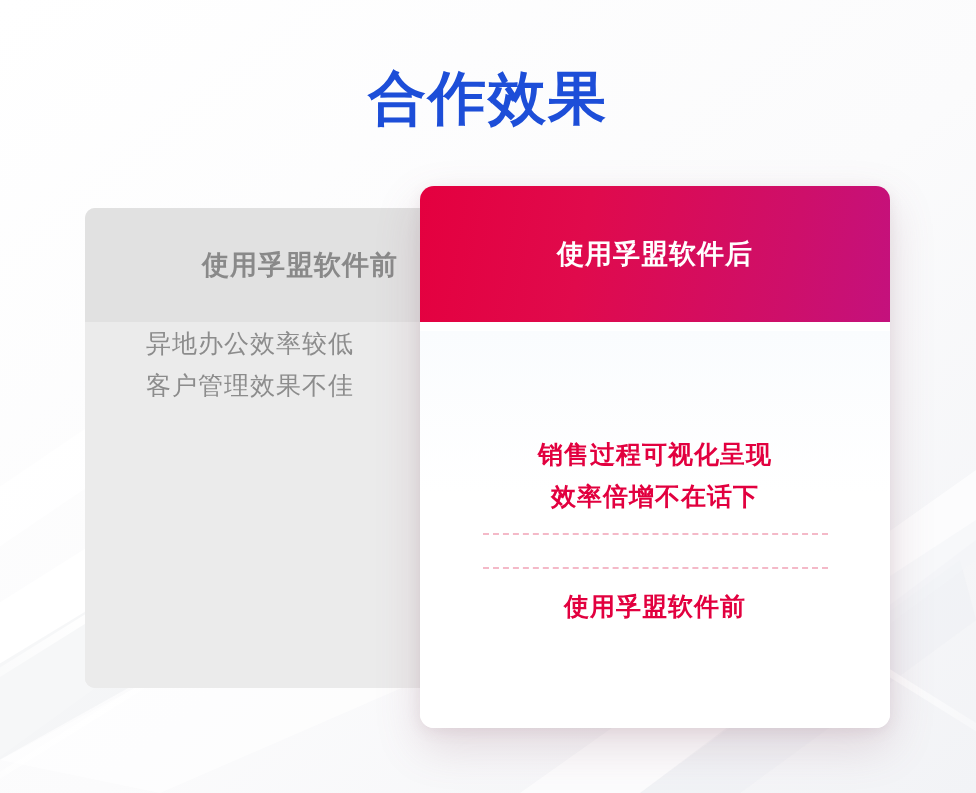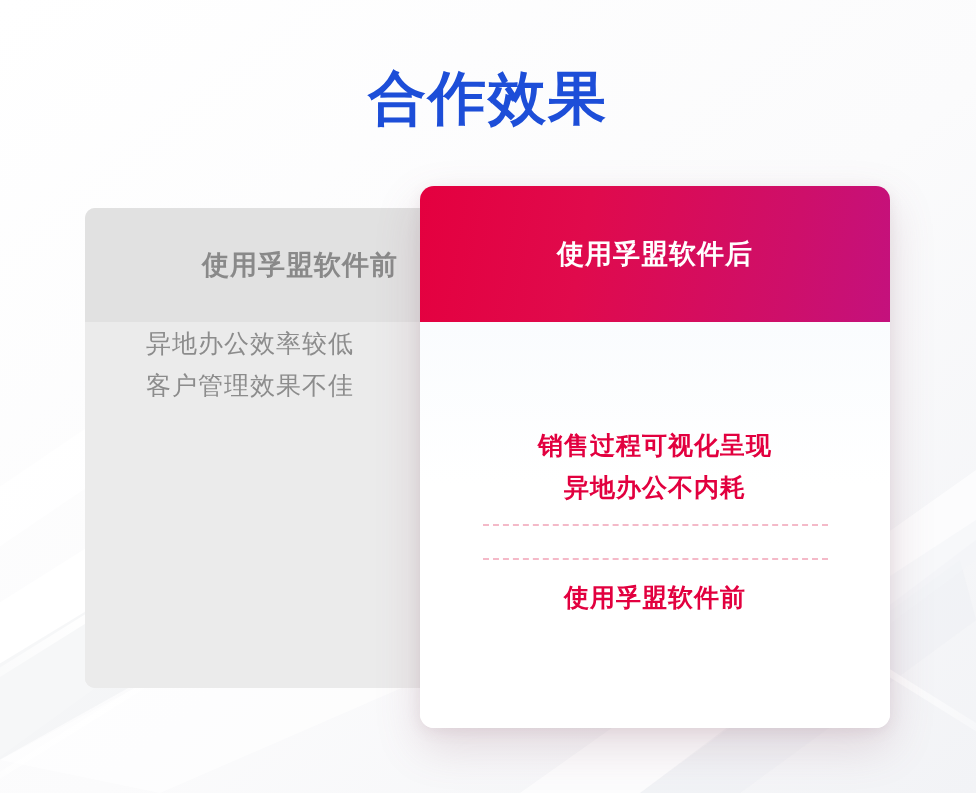--- a/index.html
+++ b/index.html
@@ -115,20 +115,21 @@
     color: #ffffff;
   }
   #card-after-body {
     height: 406px;
     background: linear-gradient(180deg, #fafcfe 0%, #ffffff 40%, #ffffff 100%);
     display: flex;
     flex-direction: column;
     align-items: center;
     justify-content: center;
     padding: 6px 0 14px 0;
+    margin-top: 9px;
   }
 
   .benefit-block {
     text-align: center;
     font-size: 25px;
     line-height: 42px;
     letter-spacing: 1px;
     font-weight: bold;
     color: #e2003f;
     padding: 16px 0;
@@ -191,21 +192,21 @@
   </section>
 
   <section id="card-after">
     <div id="card-after-header">
       <span class="hdr-text">使用孚盟软件后</span>
     </div>
     <div id="card-after-body">
 
       <div class="benefit-block">
         <span class="benefit-line">销售过程可视化呈现</span>
-        <span class="benefit-line">异地办公不内耗</span>
+        <span class="benefit-line">效率倍增不在话下</span>
       </div>
 
       <div class="benefit-divider"></div>
 
       <div class="benefit-block">
       </div>
 
       <div class="benefit-divider"></div>
 
       <div class="benefit-block">

